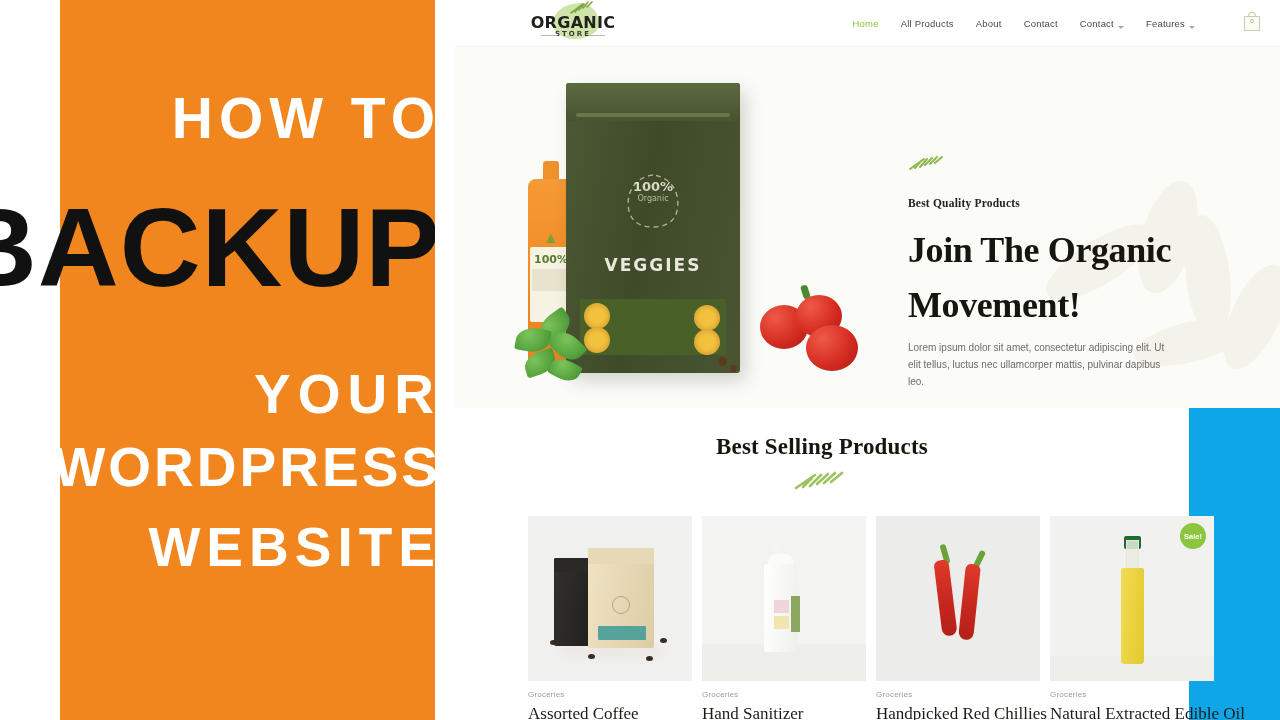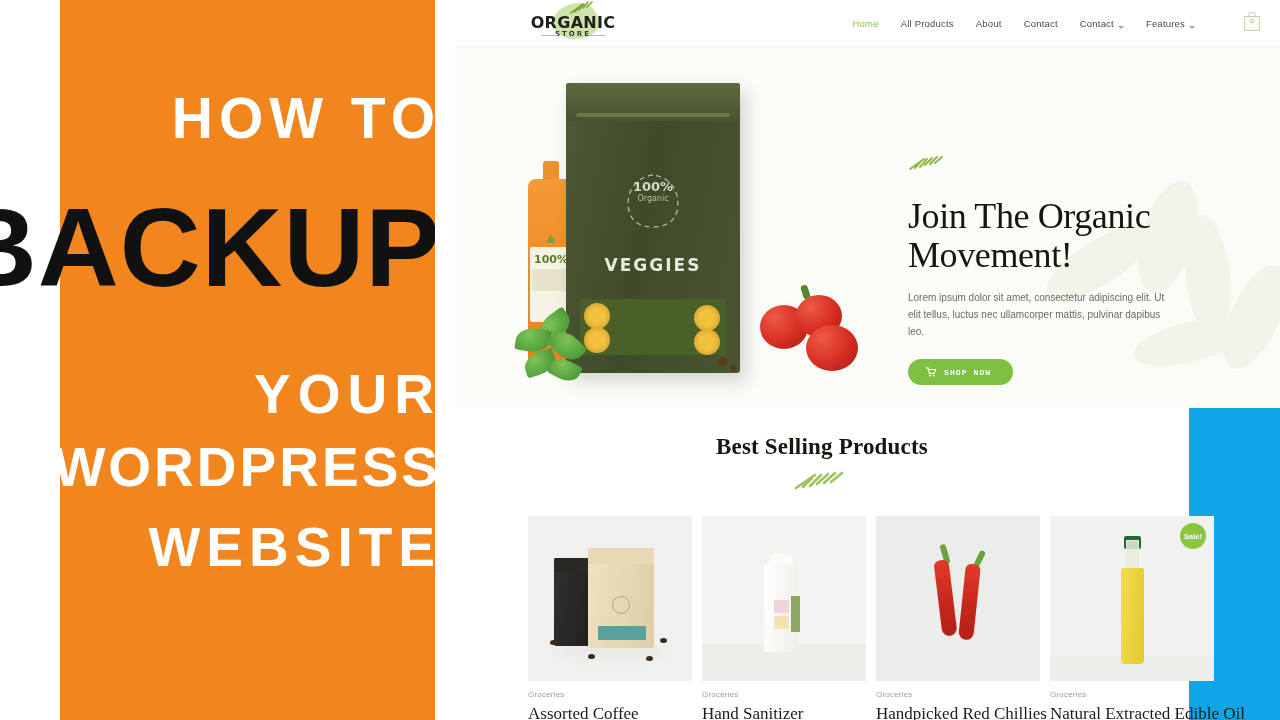--- a/index.html
+++ b/index.html
@@ -204,23 +204,23 @@
     border-radius:3px; transform:rotate(-18deg); }
   .anise { position:absolute; width:9px; height:9px; background:#5a3b1e; border-radius:50%; }
 
   .hero-copy { position:absolute; left:453px; top:108px; width:330px; }
   .hero-sprig { margin-bottom: 22px; }
   .hero-kicker {
     font-family:"Liberation Serif", serif; font-weight:bold;
     font-size:11.5px; color:#23231f; letter-spacing:.2px; margin-bottom:14px;
   }
   .hero-title {
-    font-family:"Liberation Serif", serif; font-weight:normal;
-    font-size:36px; line-height:39px; color:#16160f; letter-spacing:-.4px;
-    margin-bottom:14px;
+    font-family:"Liberation Serif", serif; font-weight:bold;
+    font-size:36px; line-height:55px; color:#16160f; letter-spacing:-.4px;
+    margin-bottom:6px;
   }
   .hero-sub {
     font-size:10px; line-height:17px; color:#6d6d66; width:268px; margin-bottom:19px;
   }
   .shop-btn {
     display:inline-flex; align-items:center; gap:8px;
     background:#7fc043; color:#ffffff; border:none; border-radius:20px;
     padding:8px 22px 8px 18px; cursor:pointer;
     font-size:8px; font-weight:bold; letter-spacing:1.1px;font-family:Liberation Mono, monospace;
   }
@@ -418,20 +418,21 @@
         <div class="anise" style="left:228px;top:300px;"></div>
         <div class="anise" style="left:240px;top:308px;width:7px;height:7px;"></div>
       </div>
 
       <div class="hero-copy">
         <div class="hero-sprig">
           <svg width="40" height="16" viewBox="0 0 40 16">
             <path d="M2 14 L16 4 M7 13 L13 6 M12 12 L19 4 M17 10 L24 3 M22 9 L29 2 M27 8 L34 2" stroke="#8fb84e" stroke-width="2" fill="none" stroke-linecap="round"></path>
           </svg>
         </div>
+        <div class="hero-kicker">Best Quality Products</div>
         <div class="hero-title">Join The Organic Movement!</div>
         <div class="hero-sub">Lorem ipsum dolor sit amet, consectetur adipiscing elit. Ut elit tellus, luctus nec ullamcorper mattis, pulvinar dapibus leo.</div>
         <button class="shop-btn">
           <svg width="10" height="10" viewBox="0 0 12 12" aria-hidden="true">
             <path d="M0 1 H2.4 L4 7.6 H10 L11.6 3 H3" stroke="#ffffff" stroke-width="1.3" fill="none" stroke-linecap="round" stroke-linejoin="round"></path>
             <circle cx="4.6" cy="10.2" r="1.1" fill="#ffffff"></circle>
             <circle cx="9.2" cy="10.2" r="1.1" fill="#ffffff"></circle>
           </svg>
           <span>SHOP NOW</span>
         </button>

